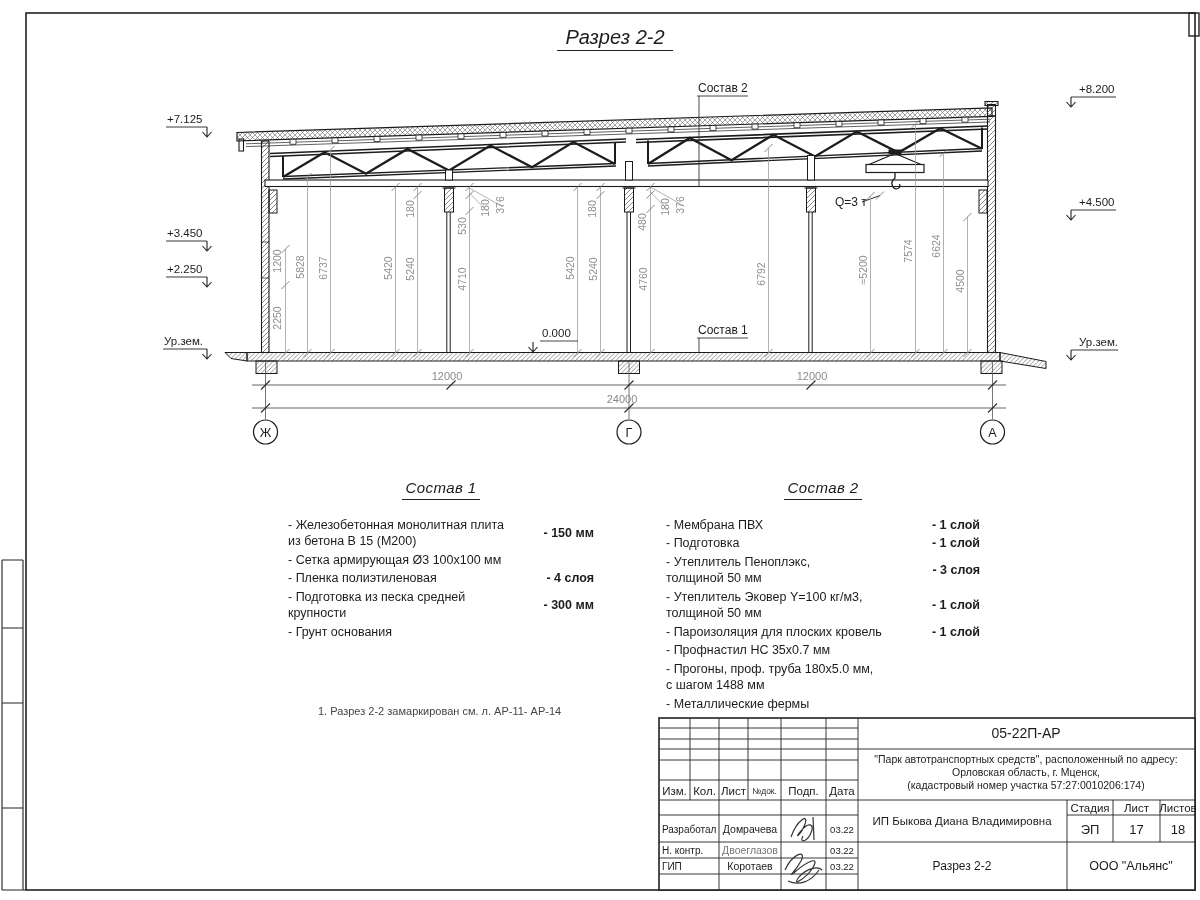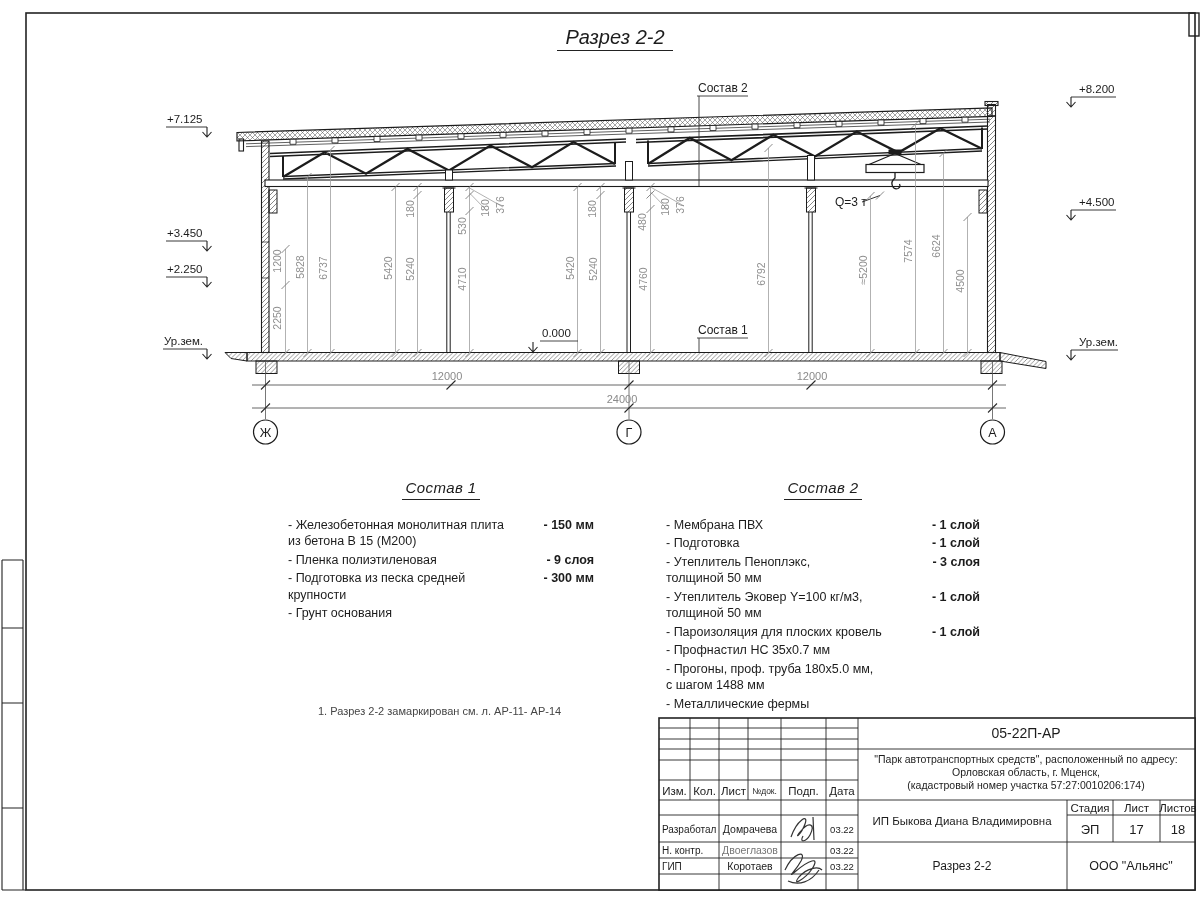--- a/index.html
+++ b/index.html
@@ -8,21 +8,21 @@
   .abs{position:absolute;}
   
   #sheet-title{left:400px;top:26px;width:430px;text-align:center;}
   #sheet-title span{display:inline-block;font-style:italic;font-size:20px;
        border-bottom:1.3px solid #222;padding:0 8px 1px;}
   
   .comp{font-size:12.5px;line-height:1.32;}
   .comp .c-title{text-align:center;margin-bottom:17px;}
   .comp .c-title span{display:inline-block;font-style:italic;font-size:15px;
        border-bottom:1.1px solid #222;padding:0 4px 1px;letter-spacing:.4px;}
-  .comp .c-row{display:flex;justify-content:space-between;align-items:flex-start;
+  .comp .c-row{display:flex;justify-content:space-between;align-items:center;
        margin-bottom:2px;}
   .comp .c-name{white-space:pre-line;}
   .comp .c-val{white-space:nowrap;padding-left:8px;font-weight:bold;}
   #comp1{left:288px;top:478px;width:306px;}
   #comp2{left:666px;top:478px;width:314px;}
   
   #note{left:318px;top:705px;font-size:11px;color:#454545;}
   svg text{font-family:"Liberation Sans","DejaVu Sans",sans-serif;}
 </style>
 </head>
@@ -300,22 +300,26 @@
 </div>
 
 <div class="abs comp" id="comp1">
   <div class="c-title"><span>Состав 1</span></div>
   <div class="c-row">
       <div class="c-name">- Железобетонная  монолитная плита
   из бетона В 15 (М200)</div>
       <div class="c-val">- 150 мм</div>
     </div>
   <div class="c-row">
+      <div class="c-name">- Сетка армирующая Ø3 100х100 мм</div>
+      <div class="c-val"></div>
+    </div>
+  <div class="c-row">
       <div class="c-name">- Пленка полиэтиленовая</div>
-      <div class="c-val">-  9 слоя</div>
+      <div class="c-val">-  4 слоя</div>
     </div>
   <div class="c-row">
       <div class="c-name">- Подготовка из песка средней
   крупности</div>
       <div class="c-val">- 300 мм</div>
     </div>
   <div class="c-row">
       <div class="c-name">- Грунт основания</div>
       <div class="c-val"></div>
     </div>

